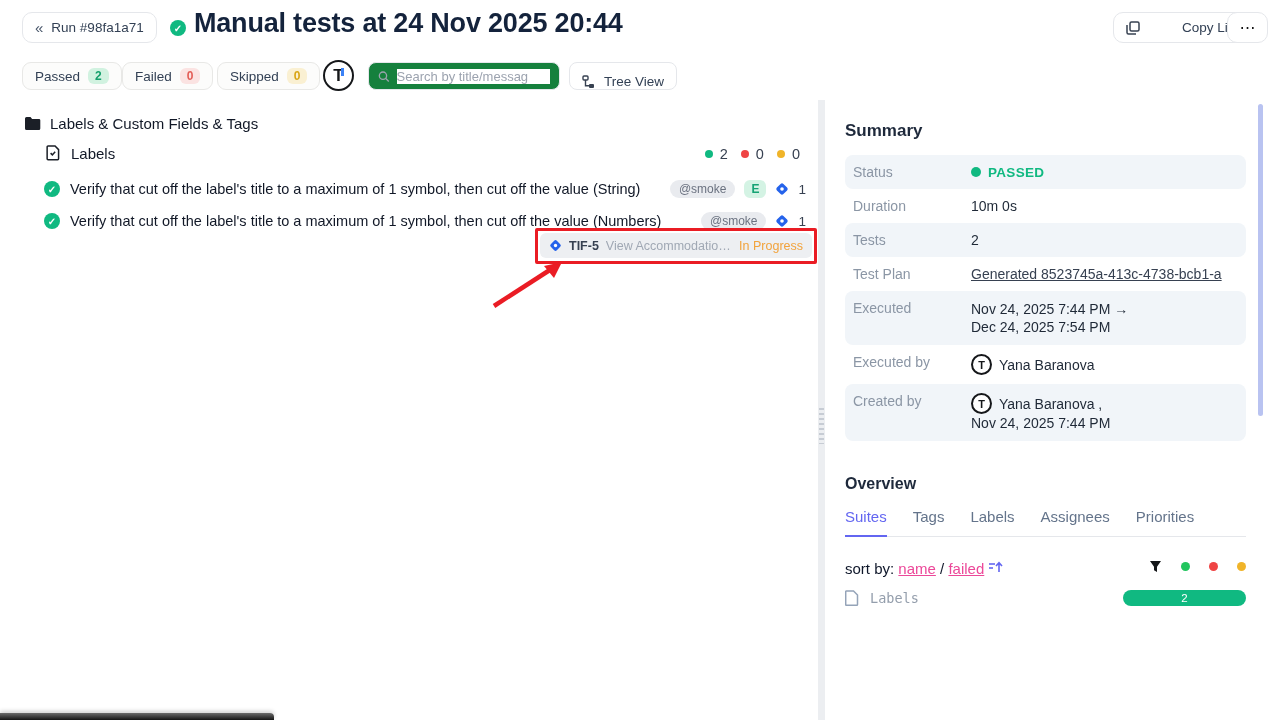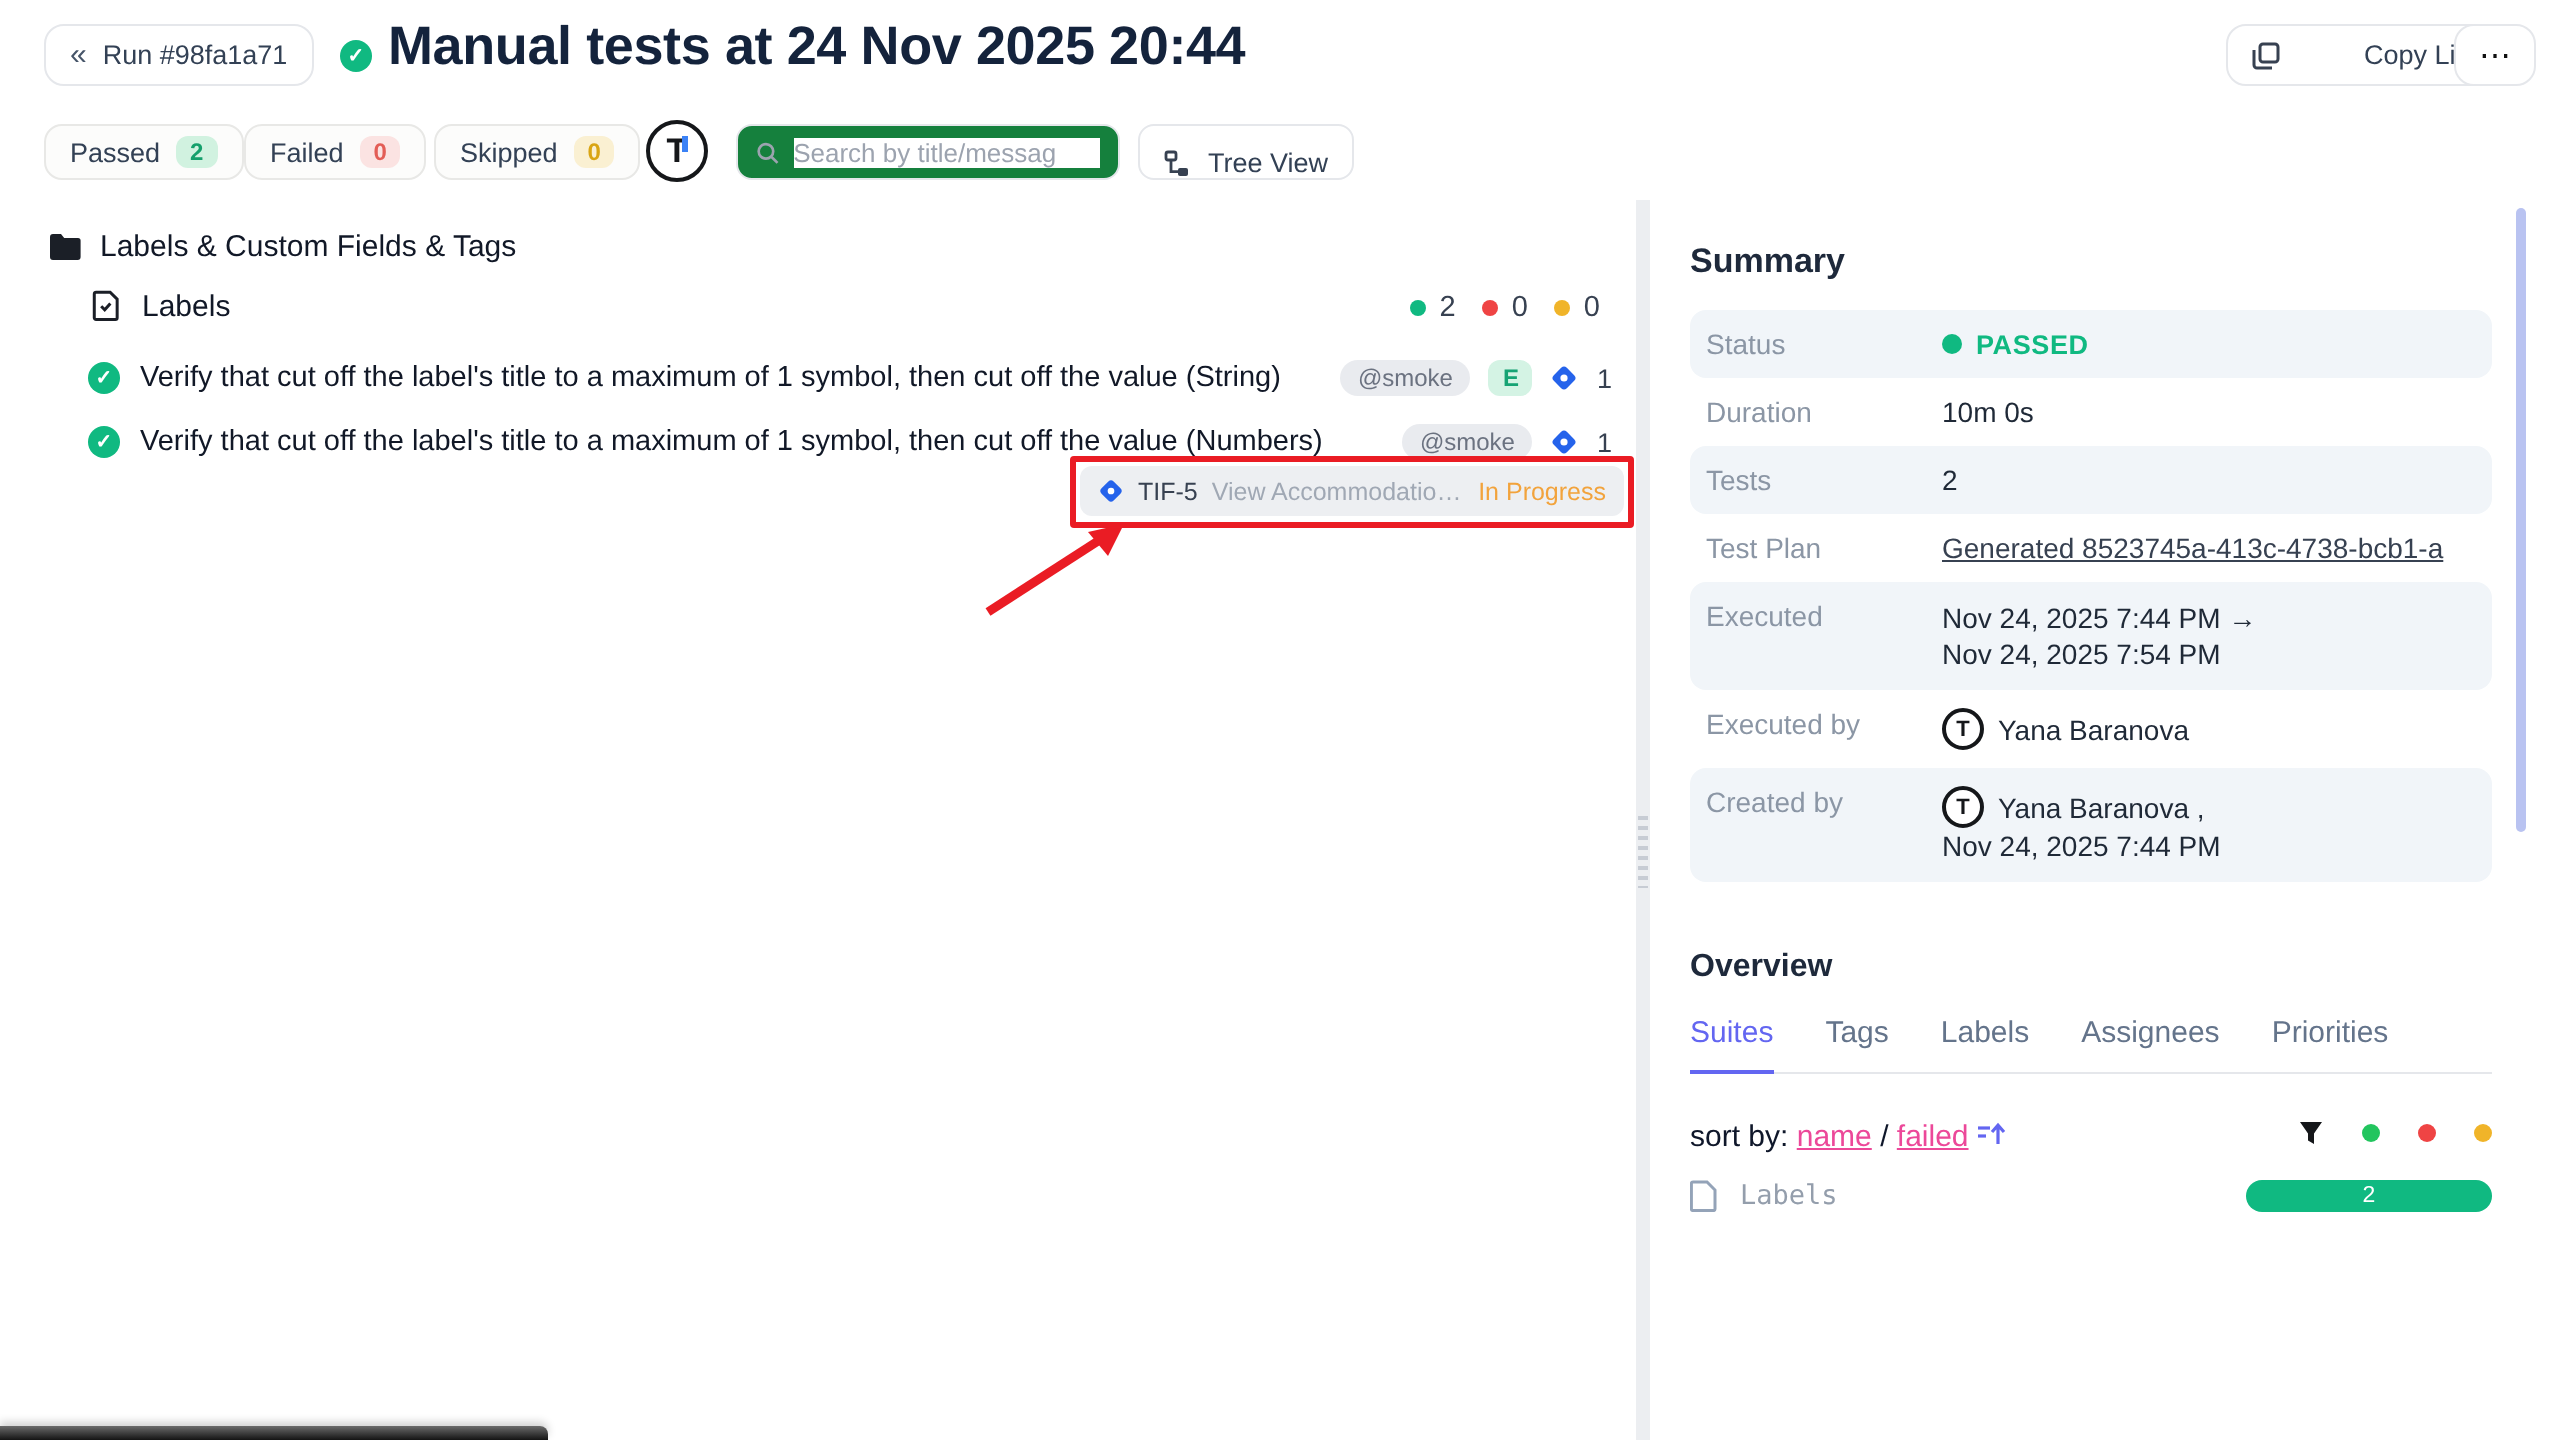--- a/index.html
+++ b/index.html
@@ -43,21 +43,21 @@
   .tag-pill { background:#e9ebef; color:#6b7280; border-radius:10px; padding:2px 9px; font-size:12px; }
   .env-pill { background:#d4f3e4; color:#16a374; border-radius:6px; padding:2px 7px; font-size:12px; font-weight:600; }
   .issue-count { font-size:13.5px; color:#374151; }
   .dot { width:8px; height:8px; border-radius:50%; display:inline-block; flex:0 0 auto; }
   .counts { gap:7px; font-size:14.5px; color:#374151; }
   .counts .num { margin-right:6px; }
 
   
   .artifact { left:540px; top:233px; width:272px; height:25px; background:#edeff2; border-radius:6px;
     display:flex; align-items:center; gap:7px; padding:0 9px; }
-  .artifact .key { font-size:12.5px; font-weight:400; color:#374151; }
+  .artifact .key { font-size:12.5px; font-weight:700; color:#374151; }
   .artifact .atitle { font-size:12.5px; color:#a0a8b4; white-space:nowrap; overflow:hidden;
     text-overflow:ellipsis; flex:1; }
   .artifact .astatus { font-size:12.5px; color:#f2a33c; white-space:nowrap; }
   .annotation-rect { left:535px; top:228px; width:282px; height:36px; border:3px solid #ea1c24; border-radius:2px; }
 
   
   .splitter { left:818px; top:100px; width:7px; height:620px; background:#eceef1; }
   .splitter-handle { left:819px; top:408px; width:5px; height:36px;
     background:repeating-linear-gradient(to bottom,#c7ccd4 0 2px,transparent 2px 5px); }
   .scroll-thumb { left:1258px; top:104px; width:5px; height:312px; background:#b9c3f1; border-radius:3px; }
@@ -236,21 +236,21 @@
     <span class="sum-val">2</span>
   </div>
   <div class="sum-row">
     <span class="sum-label">Test Plan</span>
     <span class="sum-val link">Generated 8523745a-413c-4738-bcb1-a</span>
   </div>
   <div class="sum-row alt">
     <span class="sum-label">Executed</span>
     <span class="sum-val two-line">
       <div>Nov 24, 2025 7:44 PM →</div>
-      <div>Nov 24, 2025 7:54 PM</div>
+      <div>Dec 24, 2025 7:54 PM</div>
     </span>
   </div>
   <div class="sum-row">
     <span class="sum-label">Executed by</span>
     <span class="sum-val flex">
       <span class="avatar mini-avatar">
           <span>T</span>
         </span>
       <span>Yana Baranova</span>
     </span>

